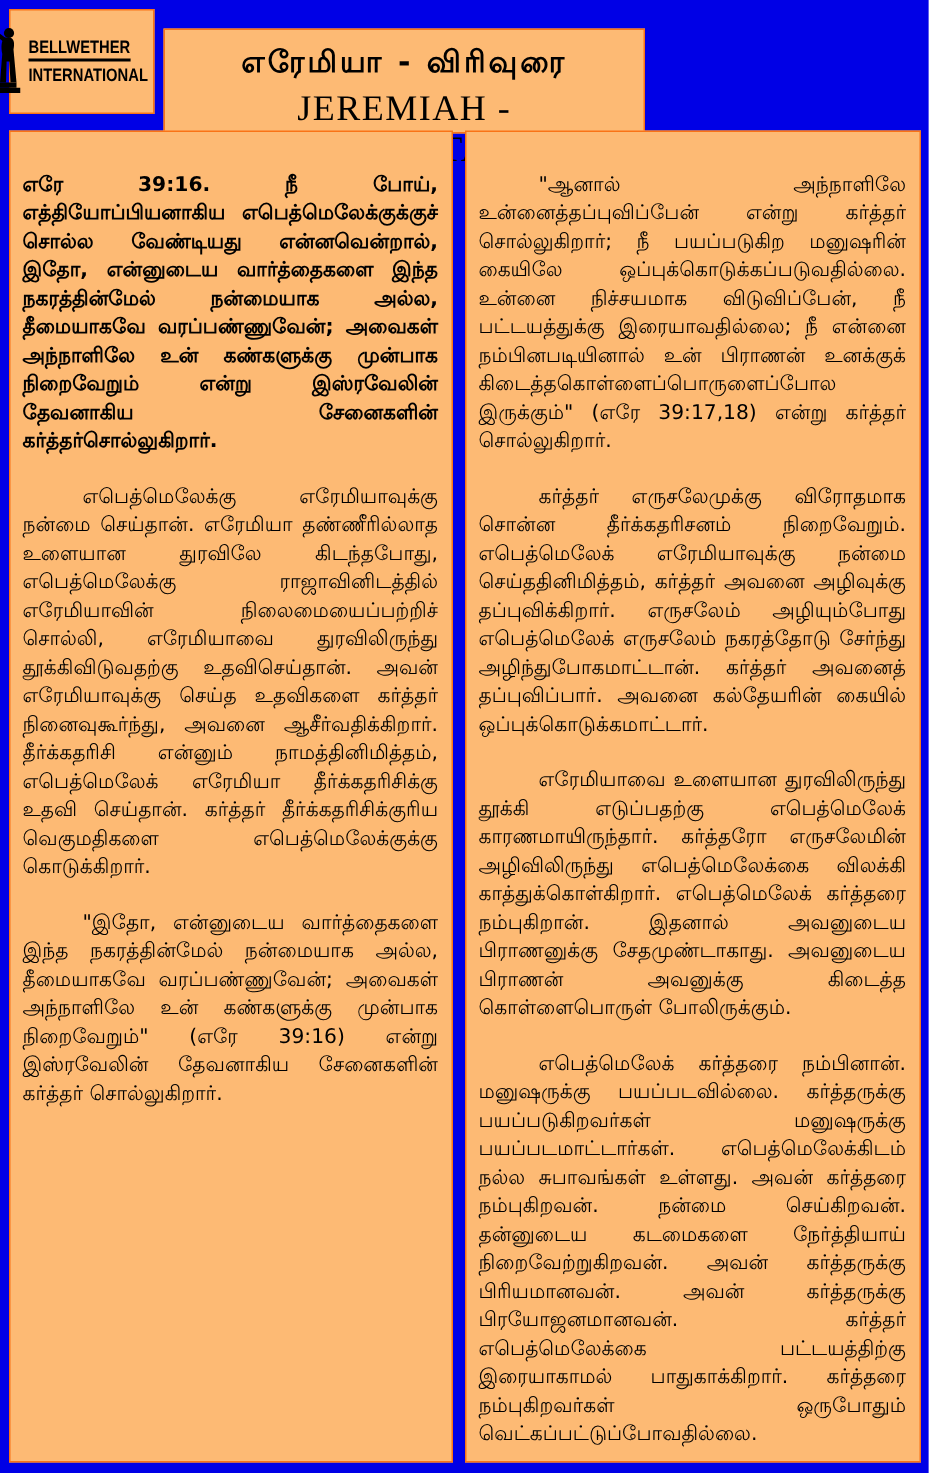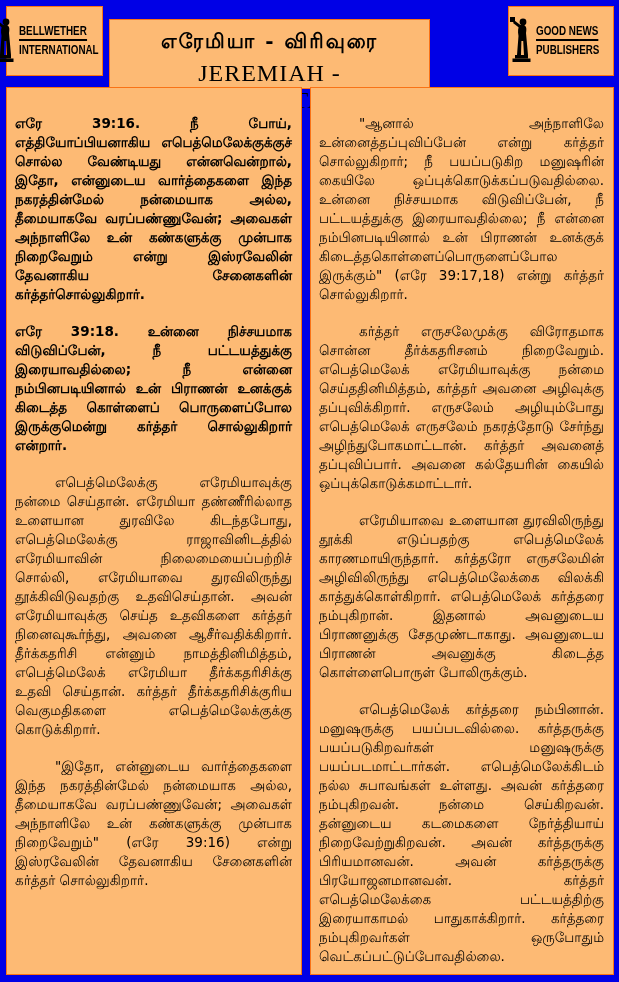--- a/index.html
+++ b/index.html
@@ -87,43 +87,24 @@
         <span class="logo-line2">INTERNATIONAL</span>
       </div>
     </div>
   </div>
 
   <div class="panel title-box">
     <div class="title-tamil">எரேமியா - விரிவுரை</div>
     <div class="title-english">JEREMIAH - COMMENTARY</div>
   </div>
 
-  <div class="panel logo-box-right">
-    <div class="logo-inner">
-      <svg class="logo-figure" width="24" height="52" viewBox="0 0 24 52" aria-hidden="true">
-        <g fill="#000">
-          <circle cx="14" cy="7" r="3.4"></circle>
-          <path d="M11 10 C9 12 8.5 16 9.5 21 L8 40 L12 40 L12.4 26 L14.2 26 L15 40 L19 40 L17 18 C18 13 17 11 15 10 Z"></path>
-          <path d="M10.5 13 L4 8 L5.5 5.5 L12 10.5 Z"></path>
-          <rect x="1" y="2" width="5" height="5"></rect>
-          <rect x="6" y="40" width="13" height="3.5"></rect>
-          <rect x="3.5" y="43.5" width="18" height="3.5"></rect>
-        </g>
-      </svg>
-      <div class="logo-text">
-        <span class="logo-line1">GOOD NEWS</span>
-        <span class="logo-line2">PUBLISHERS</span>
-      </div>
-    </div>
-  </div>
 
   <div class="panel col-left">
     <div class="col-inner">
         <p class="para bold">எரே 39:16. நீ போய், எத்தியோப்பியனாகிய எபெத்மெலேக்குக்குச் சொல்ல வேண்டியது என்னவென்றால், இதோ, என்னுடைய வார்த்தைகளை இந்த நகரத்தின்மேல் நன்மையாக அல்ல, தீமையாகவே வரப்பண்ணுவேன்; அவைகள் அந்நாளிலே உன் கண்களுக்கு முன்பாக நிறைவேறும் என்று இஸ்ரவேலின் தேவனாகிய சேனைகளின் கர்த்தர்சொல்லுகிறார்.</p>
-        <p class="para bold">எரே 39:18. உன்னை நிச்சயமாக விடுவிப்பேன், நீ பட்டயத்துக்கு இரையாவதில்லை; நீ என்னை நம்பினபடியினால் உன் பிராணன் உனக்குக் கிடைத்த கொள்ளைப் பொருளைப்போல இருக்குமென்று கர்த்தர் சொல்லுகிறார் என்றார்.</p>
         <p class="para indent">எபெத்மெலேக்கு எரேமியாவுக்கு நன்மை செய்தான். எரேமியா தண்ணீரில்லாத உளையான துரவிலே கிடந்தபோது, எபெத்மெலேக்கு ராஜாவினிடத்தில் எரேமியாவின் நிலைமையைப்பற்றிச் சொல்லி, எரேமியாவை துரவிலிருந்து தூக்கிவிடுவதற்கு உதவிசெய்தான். அவன் எரேமியாவுக்கு செய்த உதவிகளை கர்த்தர் நினைவுகூர்ந்து, அவனை ஆசீர்வதிக்கிறார். தீர்க்கதரிசி என்னும் நாமத்தினிமித்தம், எபெத்மெலேக் எரேமியா தீர்க்கதரிசிக்கு உதவி செய்தான். கர்த்தர் தீர்க்கதரிசிக்குரிய வெகுமதிகளை எபெத்மெலேக்குக்கு கொடுக்கிறார்.</p>
         <p class="para indent">"இதோ, என்னுடைய வார்த்தைகளை இந்த நகரத்தின்மேல் நன்மையாக அல்ல, தீமையாகவே வரப்பண்ணுவேன்; அவைகள் அந்நாளிலே உன் கண்களுக்கு முன்பாக நிறைவேறும்" (எரே 39:16) என்று இஸ்ரவேலின் தேவனாகிய சேனைகளின் கர்த்தர் சொல்லுகிறார்.</p>
       </div>
   </div>
   <div class="panel col-right">
     <div class="col-inner">
         <p class="para indent">"ஆனால் அந்நாளிலே உன்னைத்தப்புவிப்பேன் என்று கர்த்தர் சொல்லுகிறார்; நீ பயப்படுகிற மனுஷரின் கையிலே ஒப்புக்கொடுக்கப்படுவதில்லை. உன்னை நிச்சயமாக விடுவிப்பேன், நீ பட்டயத்துக்கு இரையாவதில்லை; நீ என்னை நம்பினபடியினால் உன் பிராணன் உனக்குக் கிடைத்தகொள்ளைப்பொருளைப்போல இருக்கும்" (எரே 39:17,18) என்று கர்த்தர் சொல்லுகிறார்.</p>
         <p class="para indent">கர்த்தர் எருசலேமுக்கு விரோதமாக சொன்ன தீர்க்கதரிசனம் நிறைவேறும். எபெத்மெலேக் எரேமியாவுக்கு நன்மை செய்ததினிமித்தம், கர்த்தர் அவனை அழிவுக்கு தப்புவிக்கிறார். எருசலேம் அழியும்போது எபெத்மெலேக் எருசலேம் நகரத்தோடு சேர்ந்து அழிந்துபோகமாட்டான். கர்த்தர் அவனைத் தப்புவிப்பார். அவனை கல்தேயரின் கையில் ஒப்புக்கொடுக்கமாட்டார்.</p>
         <p class="para indent">எரேமியாவை உளையான துரவிலிருந்து தூக்கி எடுப்பதற்கு எபெத்மெலேக் காரணமாயிருந்தார். கர்த்தரோ எருசலேமின் அழிவிலிருந்து எபெத்மெலேக்கை விலக்கி காத்துக்கொள்கிறார். எபெத்மெலேக் கர்த்தரை நம்புகிறான். இதனால் அவனுடைய பிராணனுக்கு சேதமுண்டாகாது. அவனுடைய பிராணன் அவனுக்கு கிடைத்த கொள்ளைபொருள் போலிருக்கும்.</p>
         <p class="para indent">எபெத்மெலேக் கர்த்தரை நம்பினான். மனுஷருக்கு பயப்படவில்லை. கர்த்தருக்கு பயப்படுகிறவர்கள் மனுஷருக்கு பயப்படமாட்டார்கள். எபெத்மெலேக்கிடம் நல்ல சுபாவங்கள் உள்ளது. அவன் கர்த்தரை நம்புகிறவன். நன்மை செய்கிறவன். தன்னுடைய கடமைகளை நேர்த்தியாய் நிறைவேற்றுகிறவன். அவன் கர்த்தருக்கு பிரியமானவன். அவன் கர்த்தருக்கு பிரயோஜனமானவன். கர்த்தர் எபெத்மெலேக்கை பட்டயத்திற்கு இரையாகாமல் பாதுகாக்கிறார். கர்த்தரை நம்புகிறவர்கள் ஒருபோதும் வெட்கப்பட்டுப்போவதில்லை.</p>

